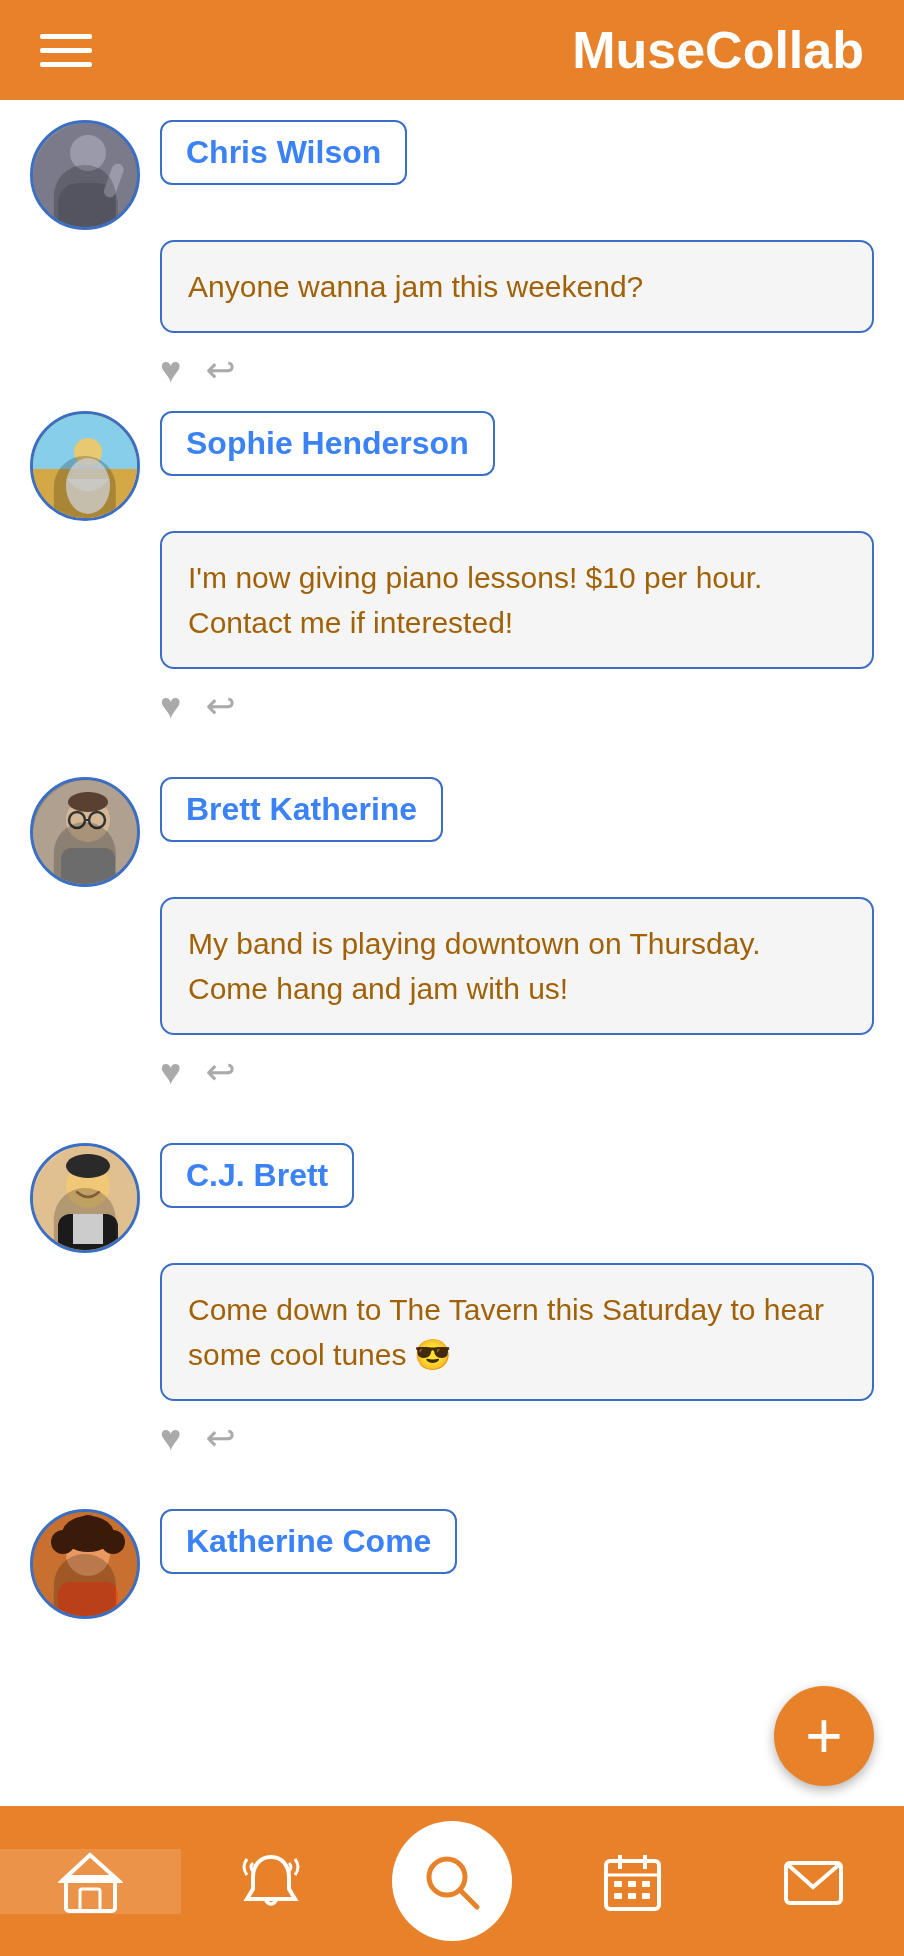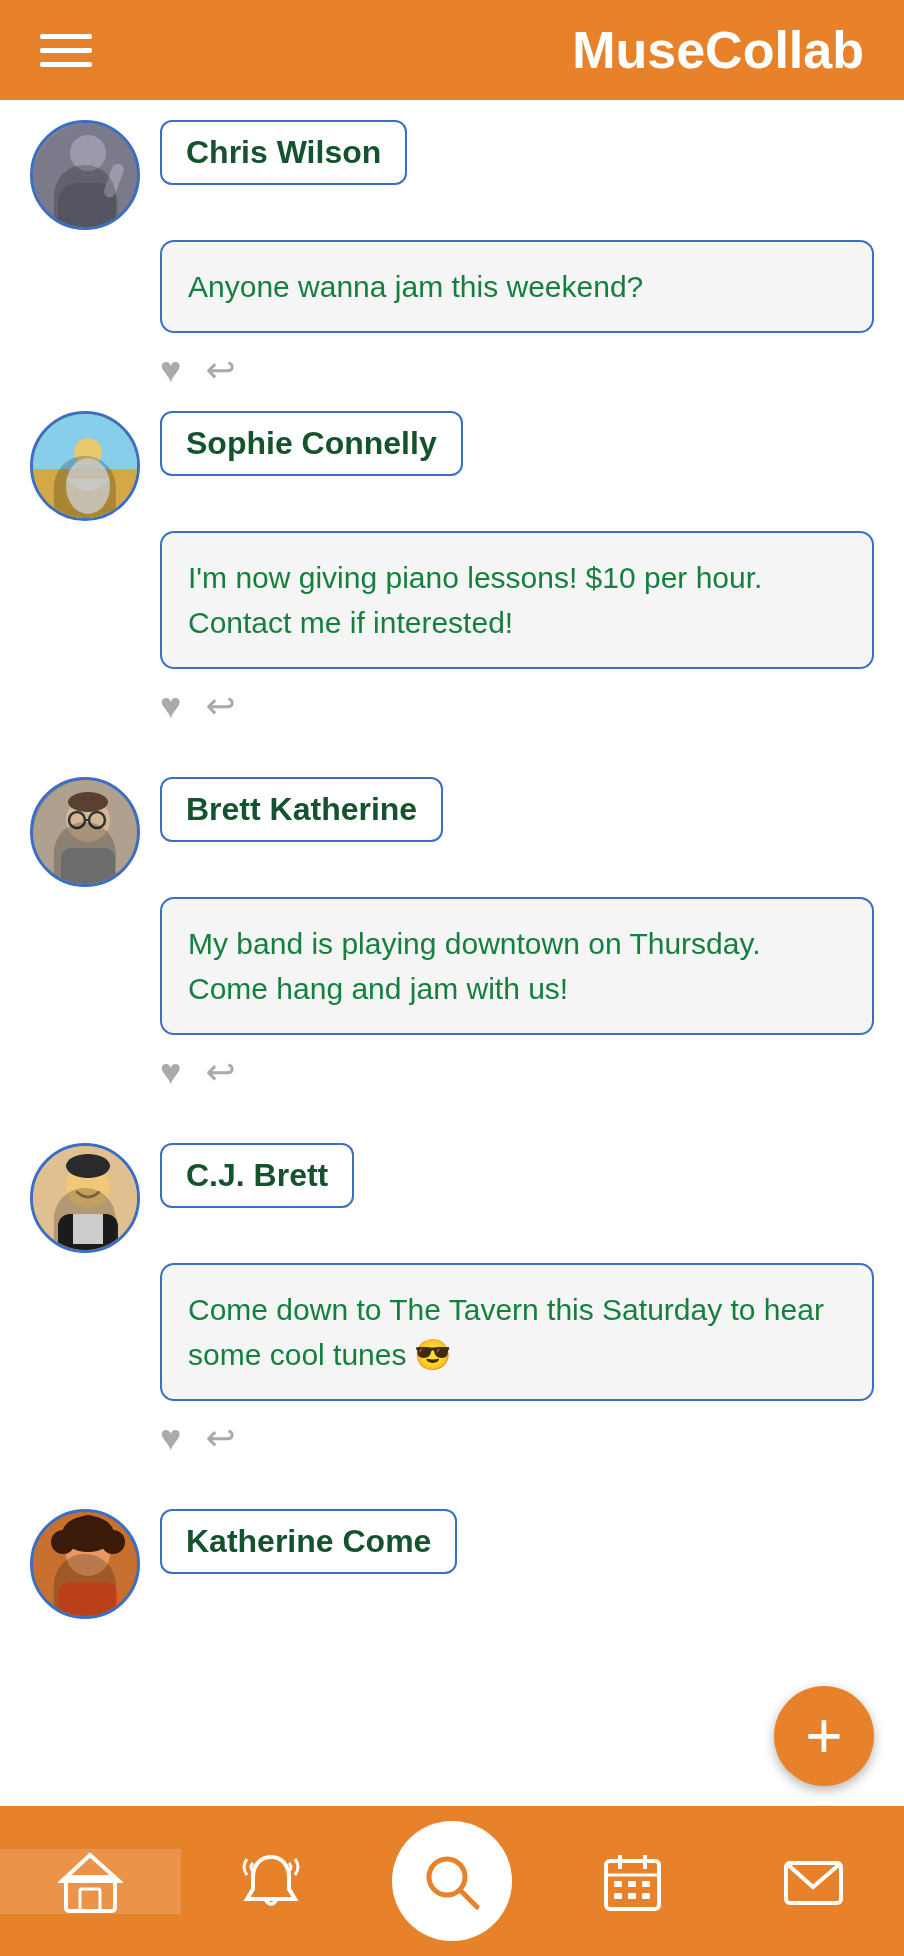--- a/index.html
+++ b/index.html
@@ -91,35 +91,35 @@
     }
 
     .name-bubble {
       border: 2.5px solid #3a6fc4;
       border-radius: 12px;
       padding: 12px 24px;
       display: inline-block;
       background: white;
     }
     .name-bubble span {
-      color: #14532d;
+      color: #3b82f6;
       font-size: 32px;
       font-weight: bold;
     }
 
     .message-bubble {
       margin-left: 130px;
       border: 2.5px solid #3a6fc4;
       border-radius: 14px;
       padding: 22px 26px;
       background: #f5f5f5;
       margin-bottom: 16px;
     }
     .message-bubble p {
-      color: #15803d;
+      color: #a16207;
       font-size: 30px;
       line-height: 1.5;
     }
 
     .post-actions {
       display: flex;
       align-items: center;
       gap: 24px;
       margin-left: 130px;
       margin-bottom: 20px;
@@ -256,21 +256,21 @@
           <rect x="0" y="0" width="110" height="55" fill="#87CEEB"></rect>
 
           <circle cx="55" cy="38" r="14" fill="#e8c870"></circle>
           <ellipse cx="55" cy="72" rx="22" ry="28" fill="white" opacity="0.8"></ellipse>
 
           <path d="M33 65 Q55 90 77 65" fill="white" opacity="0.7"></path>
         </svg>
       </div>
       <div class="post-name-row">
         <div class="name-bubble">
-          <span>Sophie Connelly</span>
+          <span>Sophie Henderson</span>
         </div>
       </div>
     </div>
     <div class="message-bubble">
       <p>I'm now giving piano lessons! $10 per hour. Contact me if interested!</p>
     </div>
     <div class="post-actions">
       <span class="action-heart">♥</span>
       <span class="action-reply">↩</span>
     </div>

